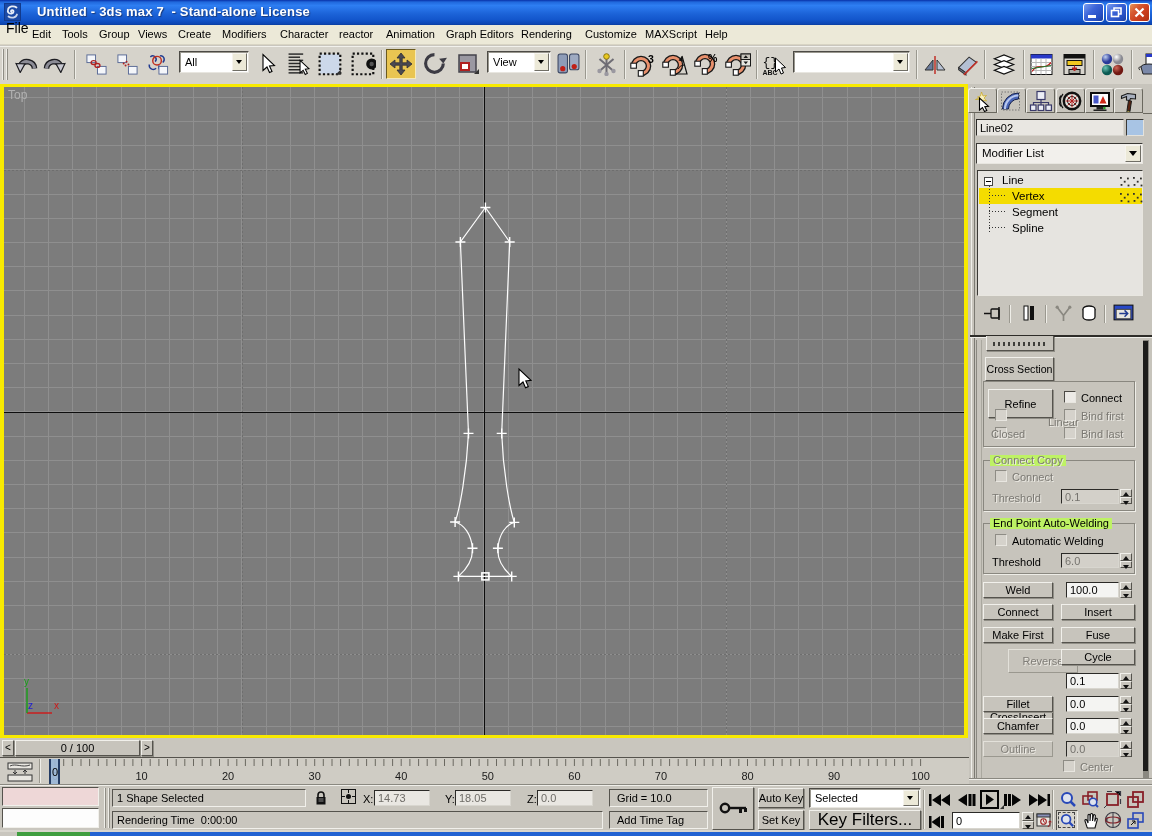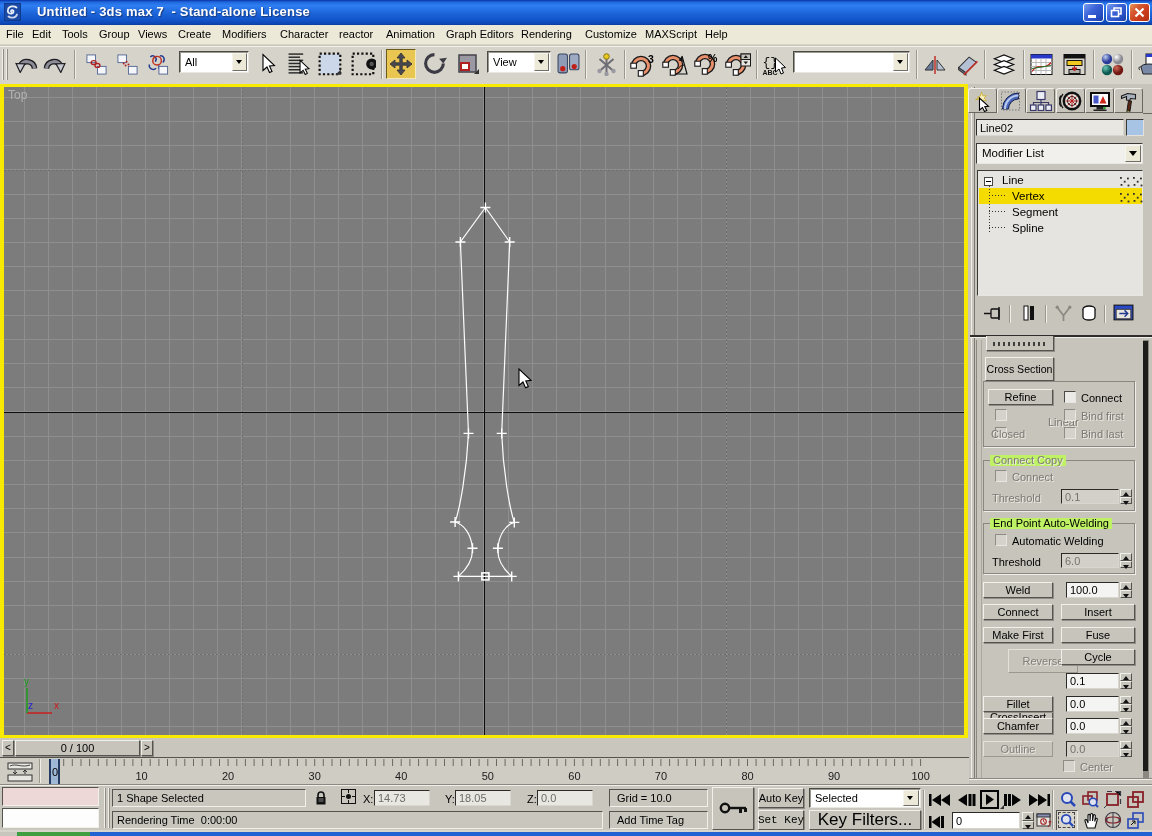--- a/index.html
+++ b/index.html
@@ -33,21 +33,21 @@
     <div class="abs" style="left:4px;top:11px;width:8px;height:3px;background:#fff;"></div>
   </div>
 <div class="abs" style="left:1106px;top:3px;width:21px;height:19px;border-radius:3px;border:1px solid #fff;background:linear-gradient(135deg,#7a9ef0 0%,#3c64d8 40%,#2750c4 75%,#1c3f9e 100%);"><svg width="19" height="17" viewBox="0 0 19 17">
       <path d="M7,6 L7,4 L14,4 L14,10 L12,10" stroke="#fff" stroke-width="1.6" fill="none"></path>
       <rect x="4.5" y="6.5" width="7" height="6" fill="none" stroke="#fff" stroke-width="1.6"></rect>
     </svg></div>
 <div class="abs" style="left:1129px;top:3px;width:21px;height:19px;border-radius:3px;border:1px solid #fff;background:linear-gradient(135deg,#e9975a 0%,#d75b32 30%,#cc3f1e 60%,#b03012 100%);"><svg width="19" height="17" viewBox="0 0 19 17">
       <path d="M5.5,4.5 L13.5,12.5 M13.5,4.5 L5.5,12.5" stroke="#fff" stroke-width="2.2"></path>
     </svg></div>
 <div class="abs" style="left:0;top:25px;width:1152px;height:20px;background:#ece9d8;border-bottom:1px solid #d8d4c4;"></div>
-<div class="abs" style="left:6px;top:28px;font-size:11px;color:#000;">File</div>
+<div class="abs" style="left:6px;top:20px;font-size:14px;color:#000;">File</div>
 <div class="abs" style="left:32px;top:28px;font-size:11px;color:#000;">Edit</div>
 <div class="abs" style="left:62px;top:28px;font-size:11px;color:#000;">Tools</div>
 <div class="abs" style="left:99px;top:28px;font-size:11px;color:#000;">Group</div>
 <div class="abs" style="left:138px;top:28px;font-size:11px;color:#000;">Views</div>
 <div class="abs" style="left:178px;top:28px;font-size:11px;color:#000;">Create</div>
 <div class="abs" style="left:222px;top:28px;font-size:11px;color:#000;">Modifiers</div>
 <div class="abs" style="left:280px;top:28px;font-size:11px;color:#000;">Character</div>
 <div class="abs" style="left:339px;top:28px;font-size:11px;color:#000;">reactor</div>
 <div class="abs" style="left:386px;top:28px;font-size:11px;color:#000;">Animation</div>
 <div class="abs" style="left:446px;top:28px;font-size:11px;color:#000;">Graph Editors</div>
@@ -417,21 +417,21 @@
 <div class="abs" style="left:970px;top:335px;width:182px;height:2px;background:#2e2d29;"></div>
 <div class="abs" style="left:970px;top:337px;width:182px;height:1px;background:#efeee9;"></div>
 <div class="abs" style="left:976px;top:340px;width:1px;height:438px;background:#8a8880;"></div>
 <div class="abs" style="left:981px;top:340px;width:1px;height:438px;background:#aaa89f;"></div>
 <div class="abs" style="left:1143px;top:340px;width:6px;height:438px;background:#8a8880;"></div>
 <div class="abs" style="left:1143px;top:341px;width:5px;height:430px;background:#1c1c1a;"></div>
 <div class="b" style="left:986px;top:336px;width:68px;height:15px;border-top:none;"></div>
 <div class="abs" style="left:993px;top:342px;width:52px;height:4px;background-image:repeating-linear-gradient(90deg,#3f3f3b 0 2px,transparent 2px 5px);"></div>
 <div class="b" style="left:985px;top:357px;width:69px;height:24px;font-size:10.6px;">Cross Section</div>
 <div class="grp" style="left:983px;top:381px;width:152px;height:66px;"></div>
-<div class="b" style="left:988px;top:389px;width:65px;height:16px;text-align:right;">Refine</div>
+<div class="b" style="left:988px;top:389px;width:65px;height:29px;text-align:right;">Refine</div>
 <div class="chk" style="left:1064px;top:391px;"></div>
 <div class="lbl" style="left:1081px;top:392px;">Connect</div>
 <div class="chk chkd" style="left:995px;top:409px;"></div>
 <div class="lbl lbld" style="left:1012px;top:416px;margin-left:36px;">Linear</div>
 <div class="chk chkd" style="left:1064px;top:409px;"></div>
 <div class="lbl lbld" style="left:1081px;top:410px;">Bind first</div>
 <div class="chk chkd" style="left:995px;top:427px;"></div>
 <div class="lbl lbld" style="left:991px;top:428px;">Closed</div>
 <div class="chk chkd" style="left:1064px;top:427px;"></div>
 <div class="lbl lbld" style="left:1081px;top:428px;">Bind last</div>
@@ -658,21 +658,21 @@
 <div class="abs" style="left:609px;top:811px;width:99px;height:18px;border:1px solid;border-color:#55534d #f1f0eb #f1f0eb #55534d;"></div>
 <div class="lbl" style="left:617px;top:814px;">Add Time Tag</div>
 <div class="b" style="left:712px;top:787px;width:42px;height:43px;"></div>
 <svg class="abs" style="left:719px;top:800px" width="29" height="16" viewBox="0 0 29 16">
 <circle cx="6" cy="8" r="4.2" fill="none" stroke="#111" stroke-width="2.4"></circle>
 <line x1="10" y1="8" x2="27" y2="8" stroke="#111" stroke-width="2.4"></line>
 <rect x="20" y="8" width="3" height="5" fill="#111"></rect>
     <rect x="25" y="8" width="3" height="4" fill="#111"></rect>
 </svg>
 <div class="b" style="left:758px;top:788px;width:46px;height:20px;font-size:11px;">Auto Key</div>
-<div class="b" style="left:758px;top:810px;width:46px;height:20px;font-size:11px;font-family:Liberation Mono, monospace;">Set Key</div>
+<div class="b" style="left:758px;top:810px;width:46px;height:20px;font-size:11px;">Set Key</div>
 <div class="abs" style="left:809px;top:788px;width:112px;height:20px;background:#fff;border:1px solid;border-color:#4c4a45 #e8e6e0 #e8e6e0 #4c4a45;box-shadow:inset 1px 1px 0 #9a988f;"></div>
 <div class="abs" style="left:815px;top:792px;font-size:11px;">Selected</div>
 <div class="abs" style="left:903px;top:790px;width:16px;height:16px;background:#ece9d8;border:1px solid;border-color:#f6f4ee #706e66 #706e66 #f6f4ee;"></div>
 <div class="abs" style="left:907px;top:796px;width:0;height:0;border:3.5px solid transparent;border-top:4.5px solid #000;"></div>
 <div class="b" style="left:809px;top:810px;width:112px;height:20px;font-size:17px;">Key Filters...</div>
 <svg class="abs" style="left:929px;top:793px" width="22" height="14" viewBox="0 0 22 14">
     <rect x="0" y="1" width="2.5" height="12" fill="#050505"></rect>
     <path d="M12,7 L12,1 L3,7 L12,13 Z M21,7 L21,1 L12,7 L21,13 Z" fill="#050505"></path>
   </svg>
 <svg class="abs" style="left:957px;top:793px" width="19" height="14" viewBox="0 0 19 14">

